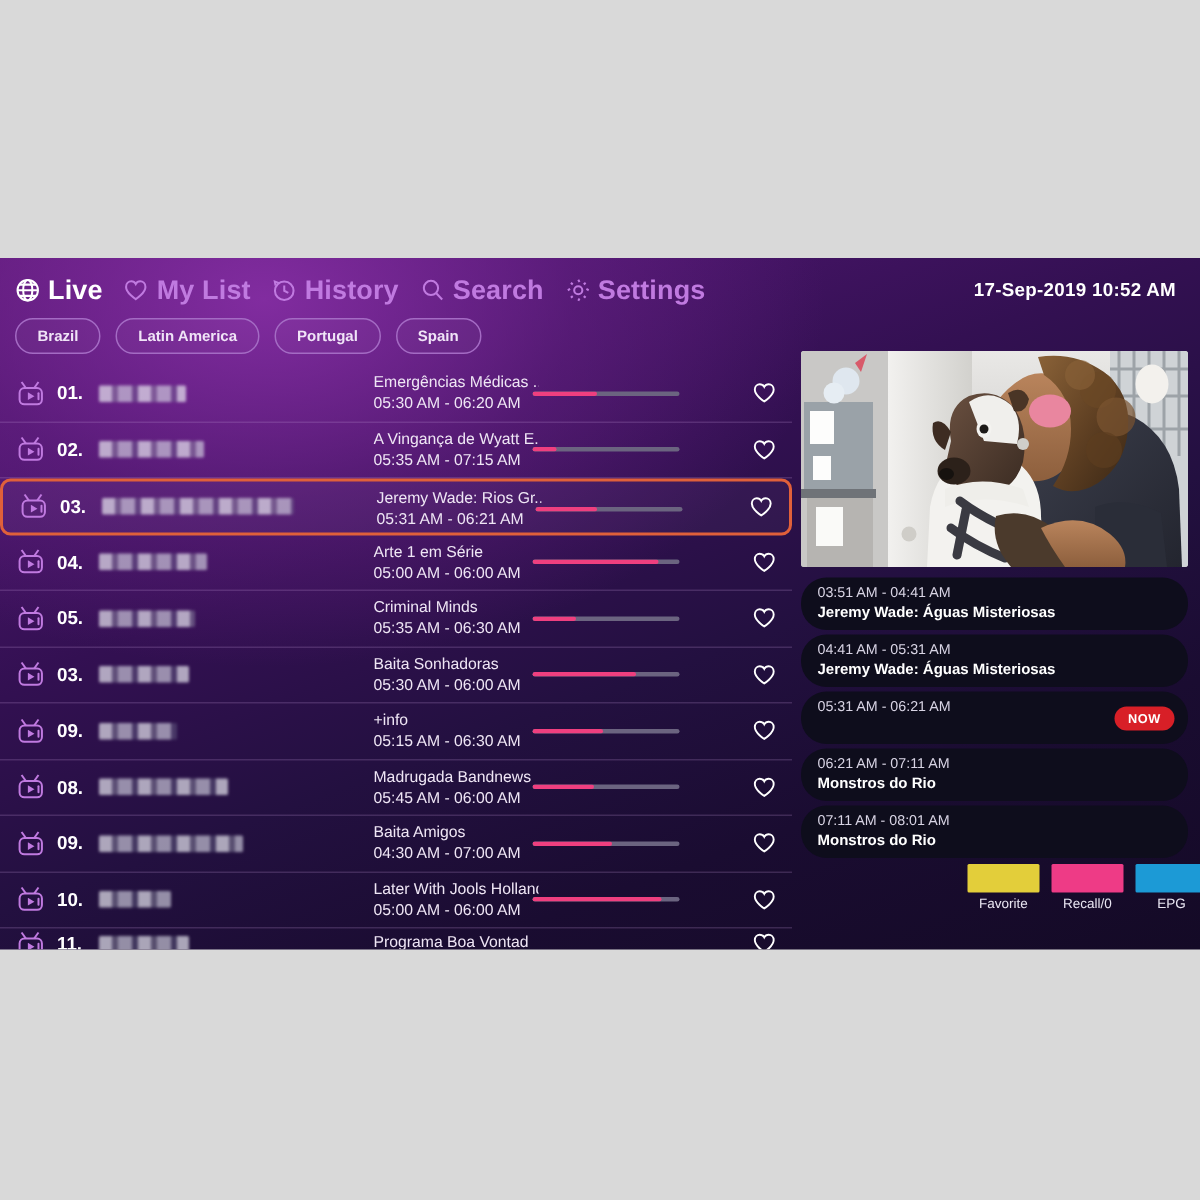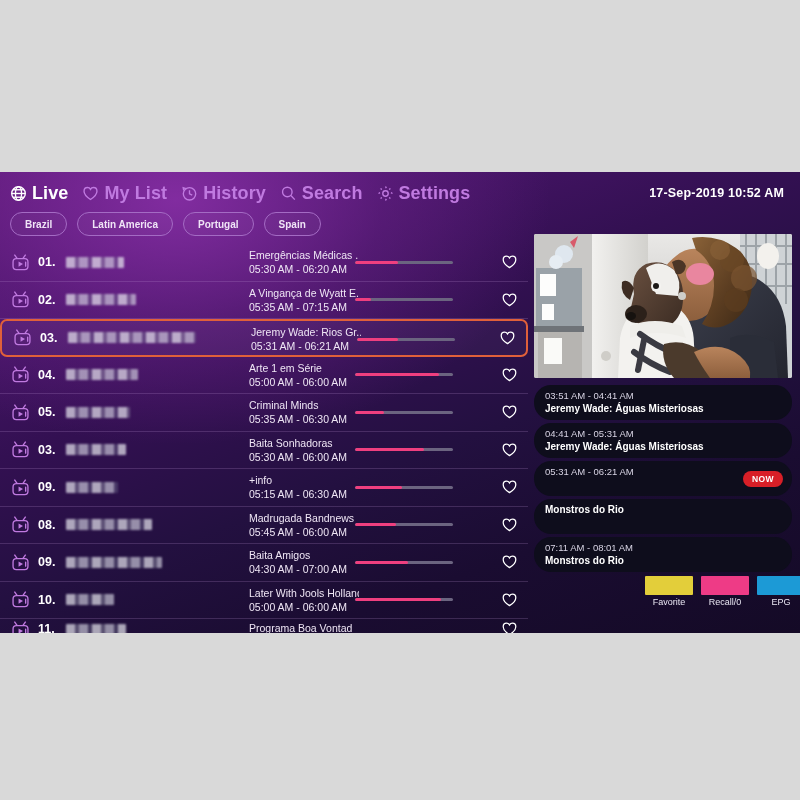--- a/index.html
+++ b/index.html
@@ -723,20 +723,21 @@
           </div>
           <div class="epg-item">
             <div class="epg-time">04:41 AM - 05:31 AM</div>
             <div class="epg-name">Jeremy Wade: Águas Misteriosas</div>
           </div>
           <div class="epg-item">
             <div class="epg-time">05:31 AM - 06:21 AM</div>
             <div class="now-badge">NOW</div>
           </div>
           <div class="epg-item">
+            <div class="epg-time">06:21 AM - 07:11 AM</div>
             <div class="epg-name">Monstros do Rio</div>
           </div>
           <div class="epg-item">
             <div class="epg-time">07:11 AM - 08:01 AM</div>
             <div class="epg-name">Monstros do Rio</div>
           </div>
         </div>
     </div>
 
   </div>

